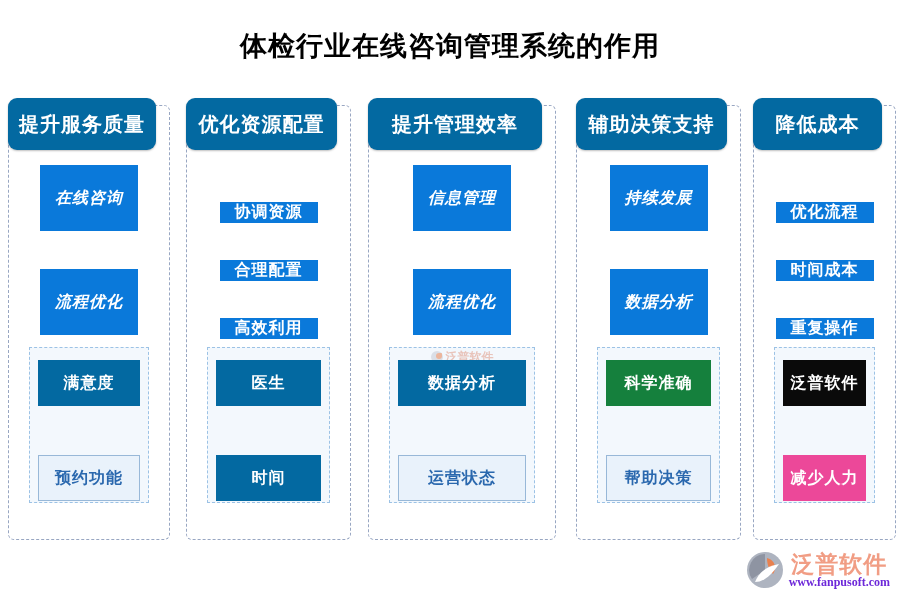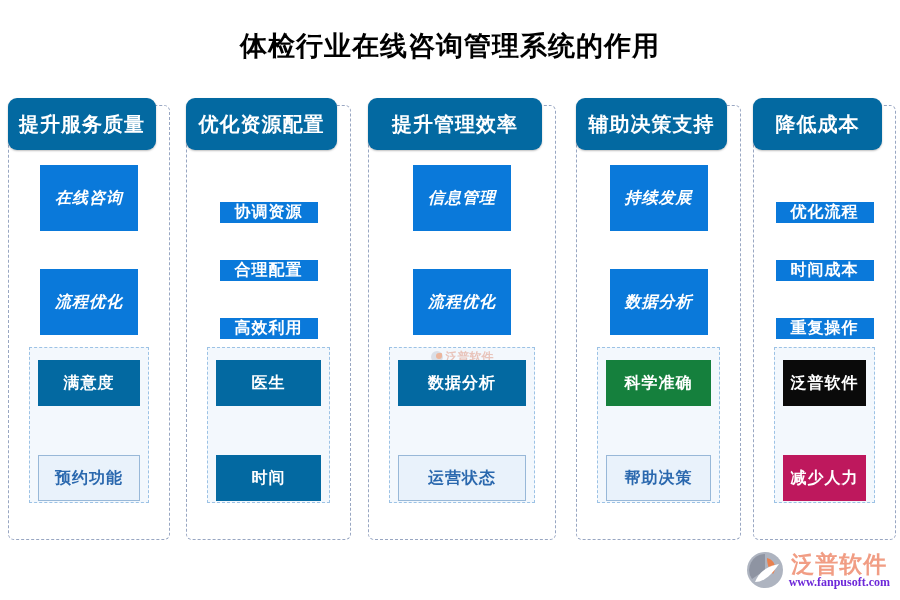--- a/index.html
+++ b/index.html
@@ -57,21 +57,21 @@
   .sub-box {
     position:absolute; left:8px; right:8px; height:46px;
     display:flex; align-items:center; justify-content:center;
     font-weight:bold; font-size:16px; letter-spacing:1px; z-index:2;
   }
   .sub-box.pos1 { top:12px; }
   .sub-box.pos2 { top:79px;margin-top:28px; }
   .sub-box.slate    { background:#0369a1; color:#ffffff; }
   .sub-box.charcoal { background:#15803d; color:#ffffff; }
   .sub-box.black    { background:#0a0a0a; color:#ffffff; }
-  .sub-box.gray     { background:#be185d; color:#ffffff; }
+  .sub-box.gray     { background:#ec4899; color:#ffffff; }
   .sub-box.light    { background:#e9f2fb; color:#2a68ae; border:1px solid #98b8d8; }
 
   .panel-watermark {
     position:absolute; top:1px; left:0; right:0; height:16px;
     display:flex; align-items:center; justify-content:center; gap:3px;
     z-index:1; opacity:0.55;
   }
   .panel-watermark .wm-text { font-size:12px; font-weight:bold; color:#e09a86; }
   .wm-circle {
     width:12px; height:12px; border-radius:50%;

